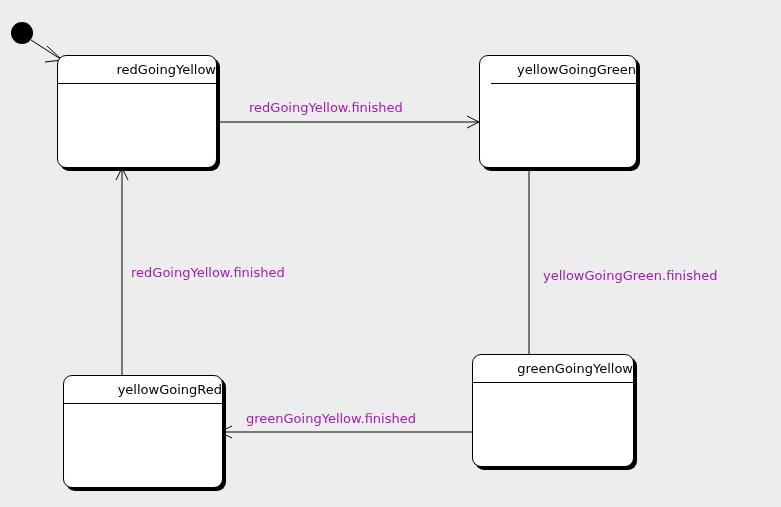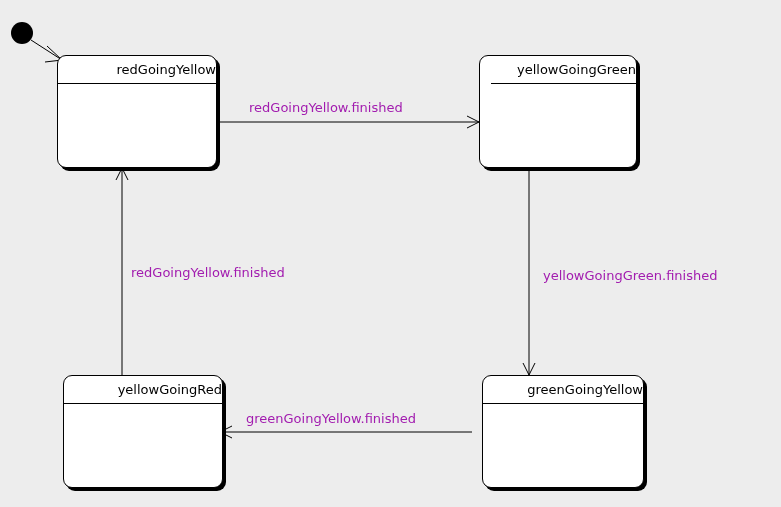--- a/index.html
+++ b/index.html
@@ -105,21 +105,21 @@
     <div class="state-body"></div>
   </div>
 
   <div class="state-node" style="left:63px; top:375px; width:160px; height:113px;">
     <div class="state-title-band">
       <span class="state-title-text">yellowGoingRed</span>
     </div>
     <div class="state-body"></div>
   </div>
 
-  <div class="state-node" style="left:472px; top:375px; width:162px; height:113px;margin-left:10px;">
+  <div class="state-node" style="left:472px; top:354px; width:162px; height:113px;">
     <div class="state-title-band">
       <span class="state-title-text">greenGoingYellow</span>
     </div>
     <div class="state-body"></div>
   </div>
 
   <div class="edge-label" style="left:249px; top:100px;">redGoingYellow.finished</div>
 
   <div class="edge-label" style="left:543px; top:268px;">yellowGoingGreen.finished</div>
 

